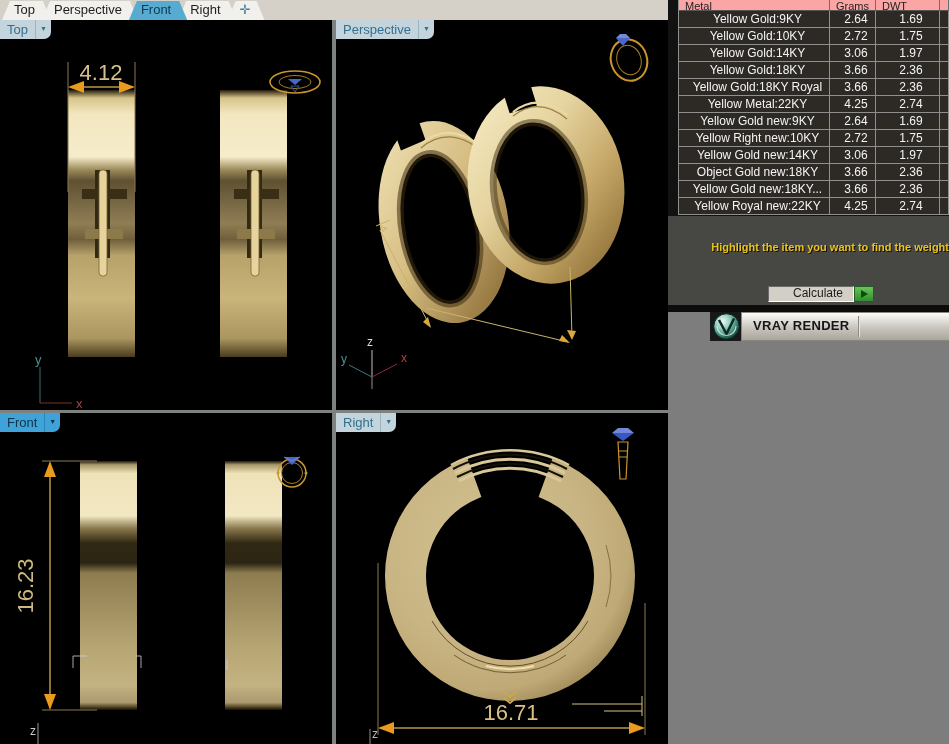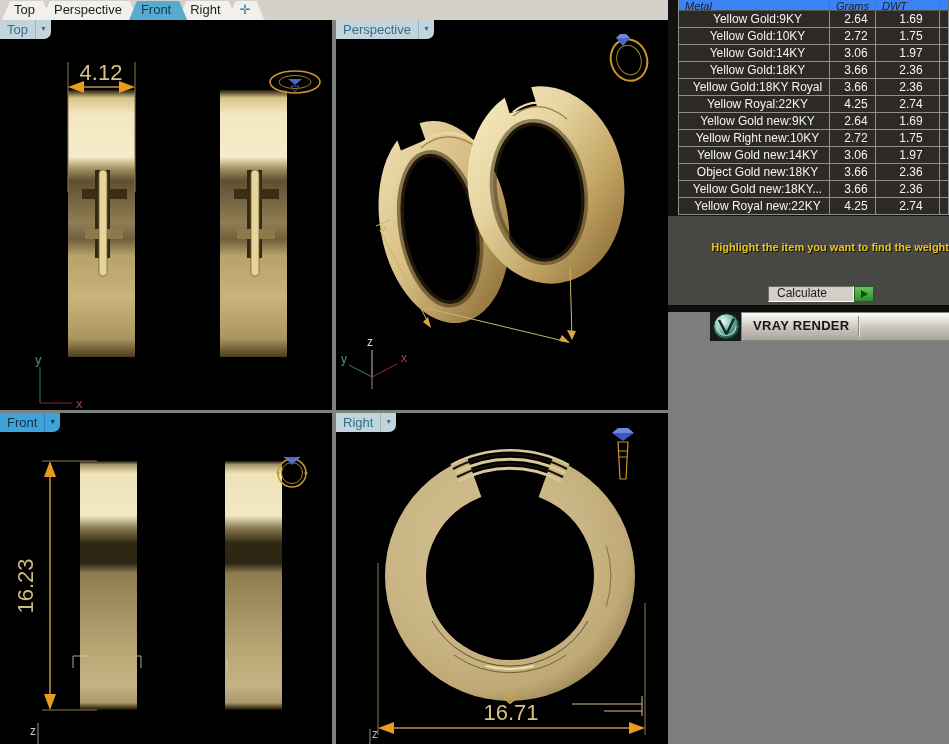--- a/index.html
+++ b/index.html
@@ -32,38 +32,38 @@
   .vplabel .dd  { background:#c3d4dc; color:#33708e; border-left:1px solid #9ab4c0;
                   padding:0 4px; font-size:7px; line-height:18px; border-bottom-right-radius:7px; }
   .vplabel.active .txt { background:#3fa3d9; color:#0d3349; }
   .vplabel.active .dd  { background:#3fa3d9; color:#0d3349; border-left-color:#2a85b8; }
 
   
   #panel { position:absolute; left:668px; top:0; width:281px; height:744px; background:#7d7d7d; }
   .table-zone { position:absolute; left:0; top:0; width:281px; height:216px; background:#121212; }
   .wtable { position:absolute; left:10px; top:0; border-left:1px solid #8f8f8f; }
   .thead { display:flex; }
-  .th { height:11px; background:#3b82f6; color:#1e1e1e; font-size:11px; line-height:13px;
-        padding-left:6px; overflow:hidden; border-right:1px solid #6e6e6e; border-bottom:1px solid #555;font-style:italic; }
+  .th { height:11px; background:#fca5a5; color:#1e1e1e; font-size:11px; line-height:13px;
+        padding-left:6px; overflow:hidden; border-right:1px solid #6e6e6e; border-bottom:1px solid #555; }
   .trow { display:flex; background:#2d2a26; border-bottom:1px solid #8f8f8f;text-align:center; }
   .td { height:16px; font-size:12px; line-height:16px; color:#f4f4f4; padding-left:7px;
         overflow:hidden; white-space:nowrap; border-right:1px solid #8f8f8f; }
   .c0 { width:151px; } .c1 { width:46px; } .c2 { width:64px; } .cx { width:9px; padding-left:0; }
 
   .uom { position:absolute; left:155px; top:218px; width:119px; height:15px;
          background:#d0ccc4; color:#57534b; font-size:10.5px; line-height:14px; text-align:center;
          border:1px solid #8c8880; box-shadow:inset 1px 1px 0 #f2f0ea; cursor:default; }
 
   .mid-zone { position:absolute; left:0; top:216px; width:281px; height:89px; background:#474744; }
   .instruction { position:absolute; left:0; top:25px; width:281px; text-align:right;
                  color:#eac41d; font-weight:bold; font-size:11px; line-height:13px;
                  text-shadow:1px 1px 0 rgba(0,0,0,0.8); }
   .calc { position:absolute; left:100px; top:70px; width:106px; height:16px; display:flex; }
   .calc-field { flex:1; background:#d3cfc7; border:1px solid; border-color:#6a6a6a #ffffff #ffffff #6a6a6a;
-                font-size:12px; color:#1c1c1c; padding-left:8px; line-height:13px; }
+                font-size:12px; color:#1c1c1c; padding-left:24px; line-height:13px; }
   .calc-go { width:20px; background:linear-gradient(#6cc25a,#2e8f2e); border:1px solid #1e5f1e;
              display:flex; align-items:center; justify-content:center; }
   .calc-go .tri { width:0; height:0; border-left:7px solid #0c4d0c;
                   border-top:4px solid transparent; border-bottom:4px solid transparent; }
 
   .black-strip { position:absolute; left:0; top:305px; width:281px; height:7px; background:#0c0c0c; }
   .vray-row { position:absolute; left:0; top:312px; width:281px; height:29px; background:#181818;margin-left:42px; }
   .vray-logo { position:absolute; left:3px; top:1px; }
   .vray-header { position:absolute; left:31px; top:0; right:0; bottom:0;
                  background:linear-gradient(#fcfcfa,#c9c5bd 55%,#aaa69e);
@@ -348,21 +348,21 @@
               <div class="td c2">2.36</div>
               <div class="td cx"></div>
             </div>
             <div class="trow">
               <div class="td c0">Yellow Gold:18KY Royal</div>
               <div class="td c1">3.66</div>
               <div class="td c2">2.36</div>
               <div class="td cx"></div>
             </div>
             <div class="trow">
-              <div class="td c0">Yellow Royal:22KY</div>
+              <div class="td c0">Yellow Metal:22KY</div>
               <div class="td c1">4.25</div>
               <div class="td c2">2.74</div>
               <div class="td cx"></div>
             </div>
             <div class="trow">
               <div class="td c0">Yellow Gold new:9KY</div>
               <div class="td c1">2.64</div>
               <div class="td c2">1.69</div>
               <div class="td cx"></div>
             </div>

